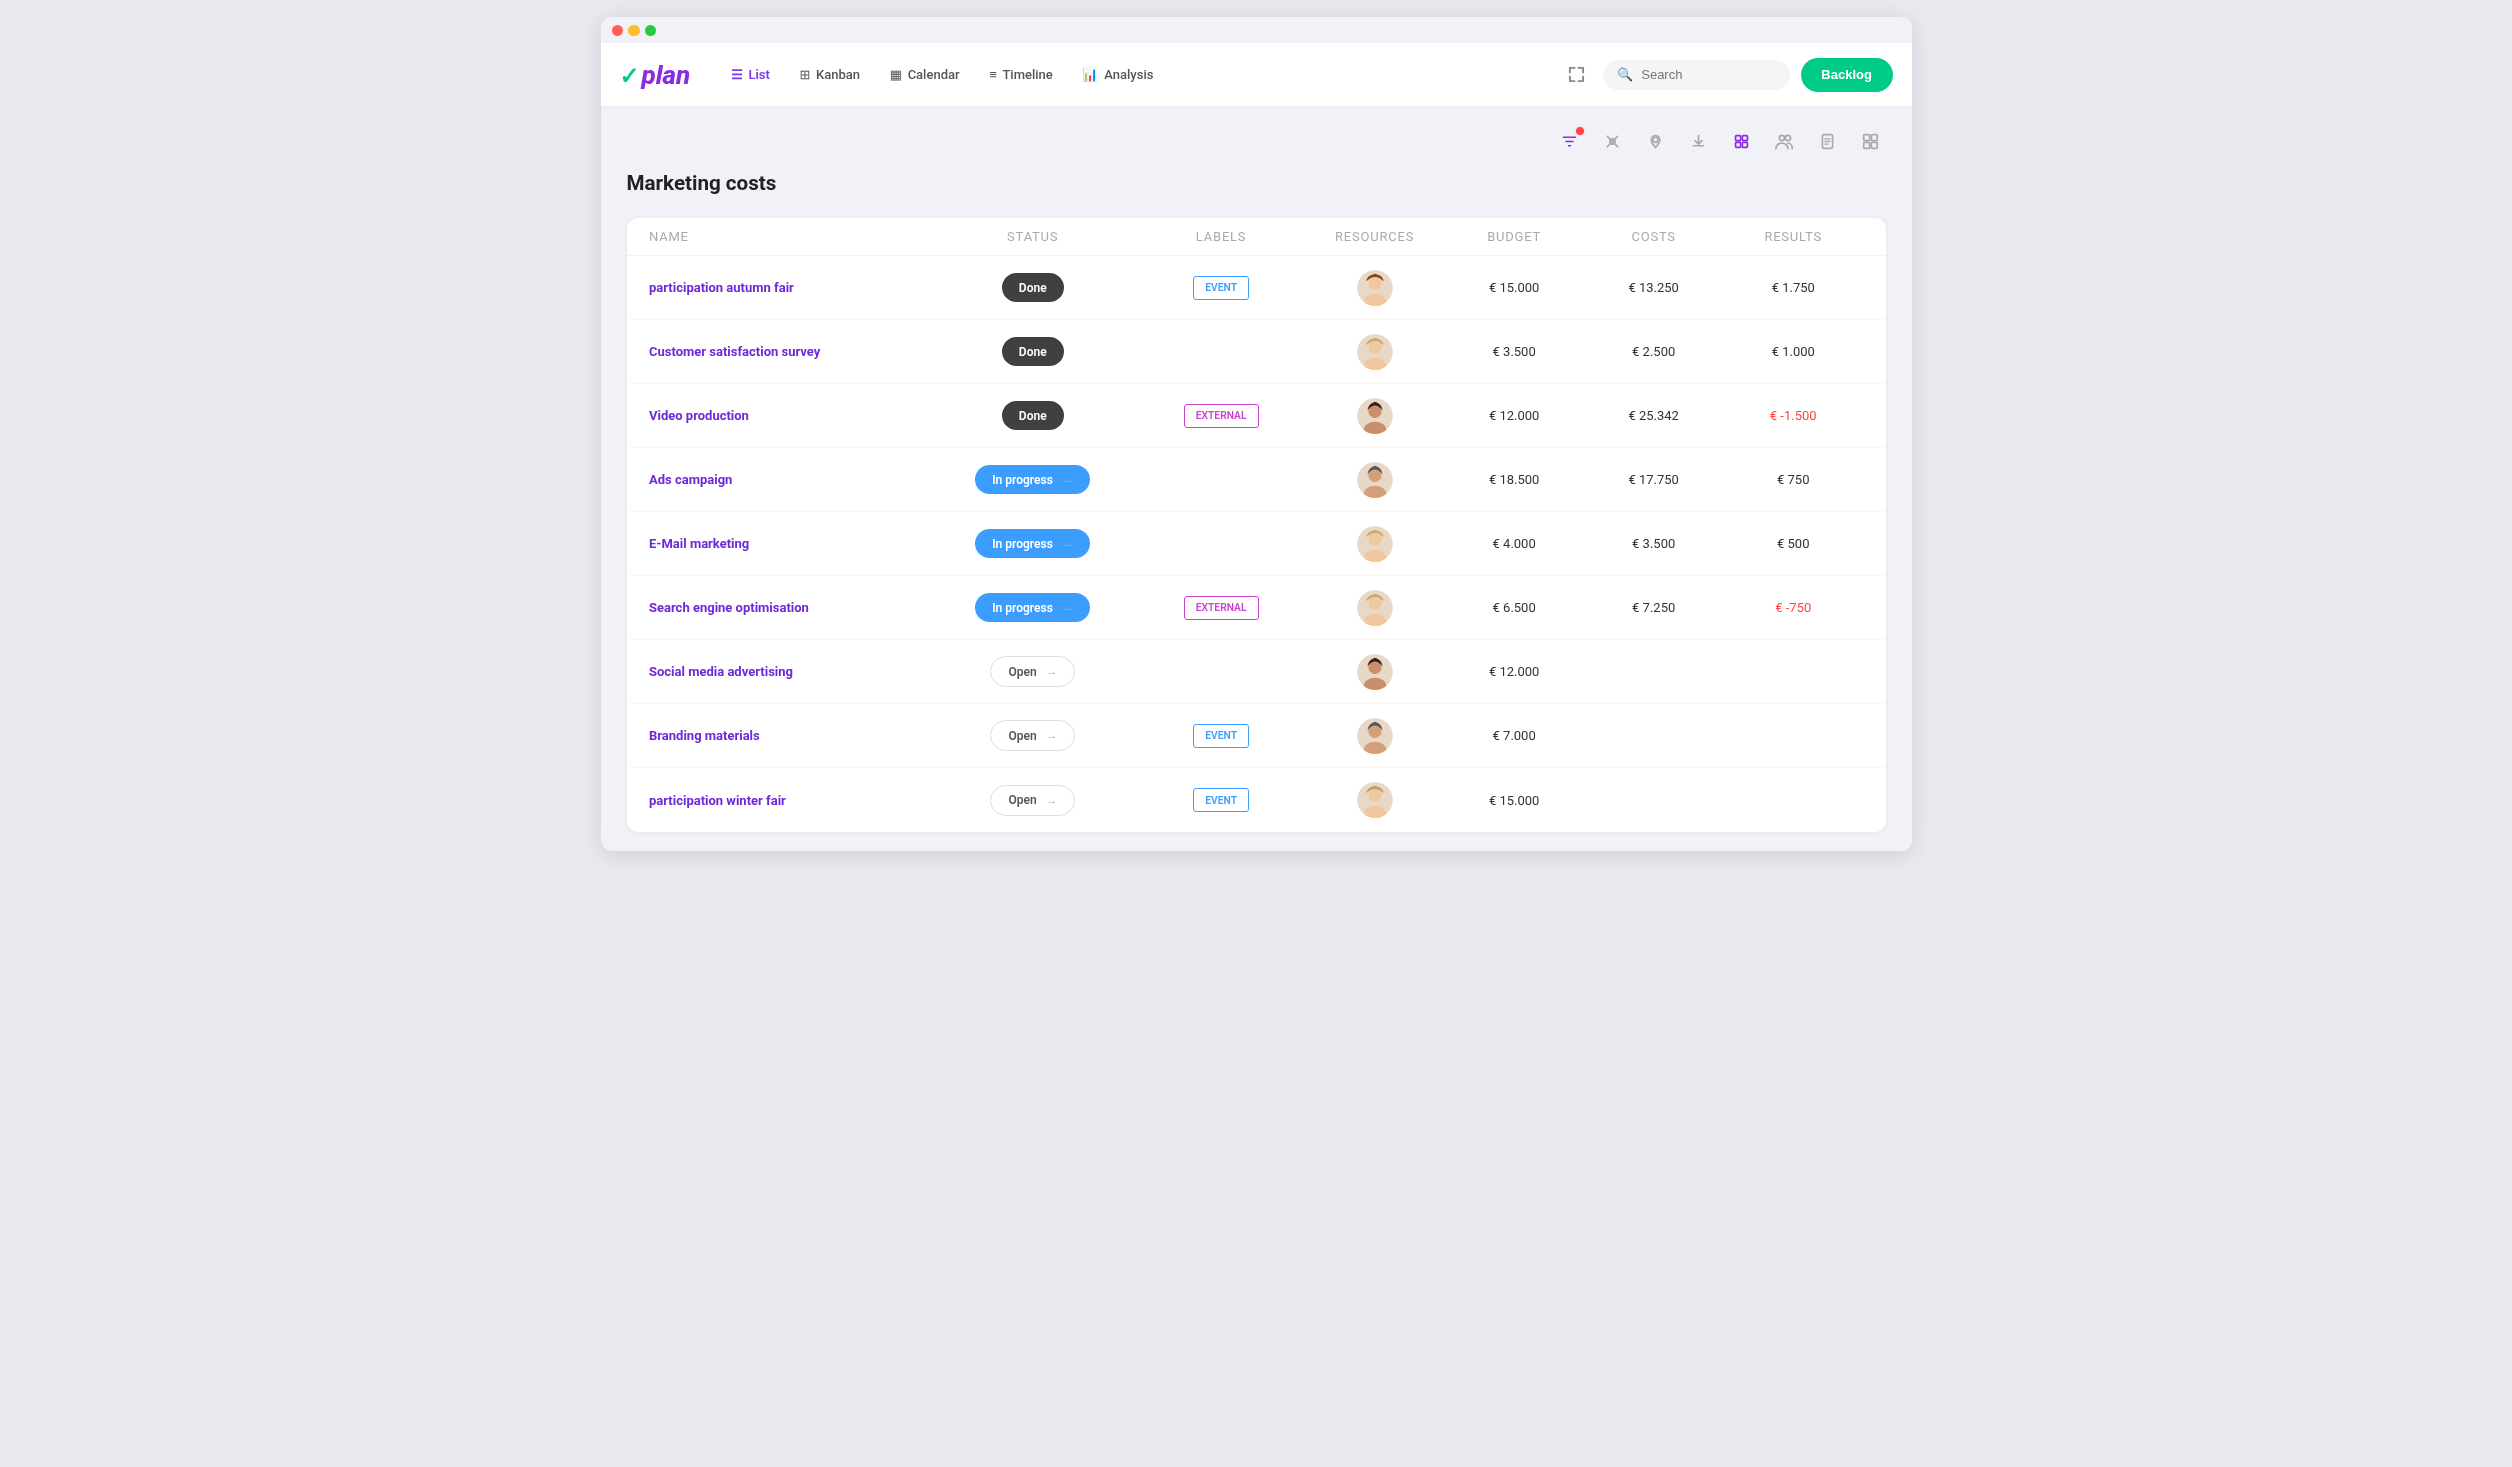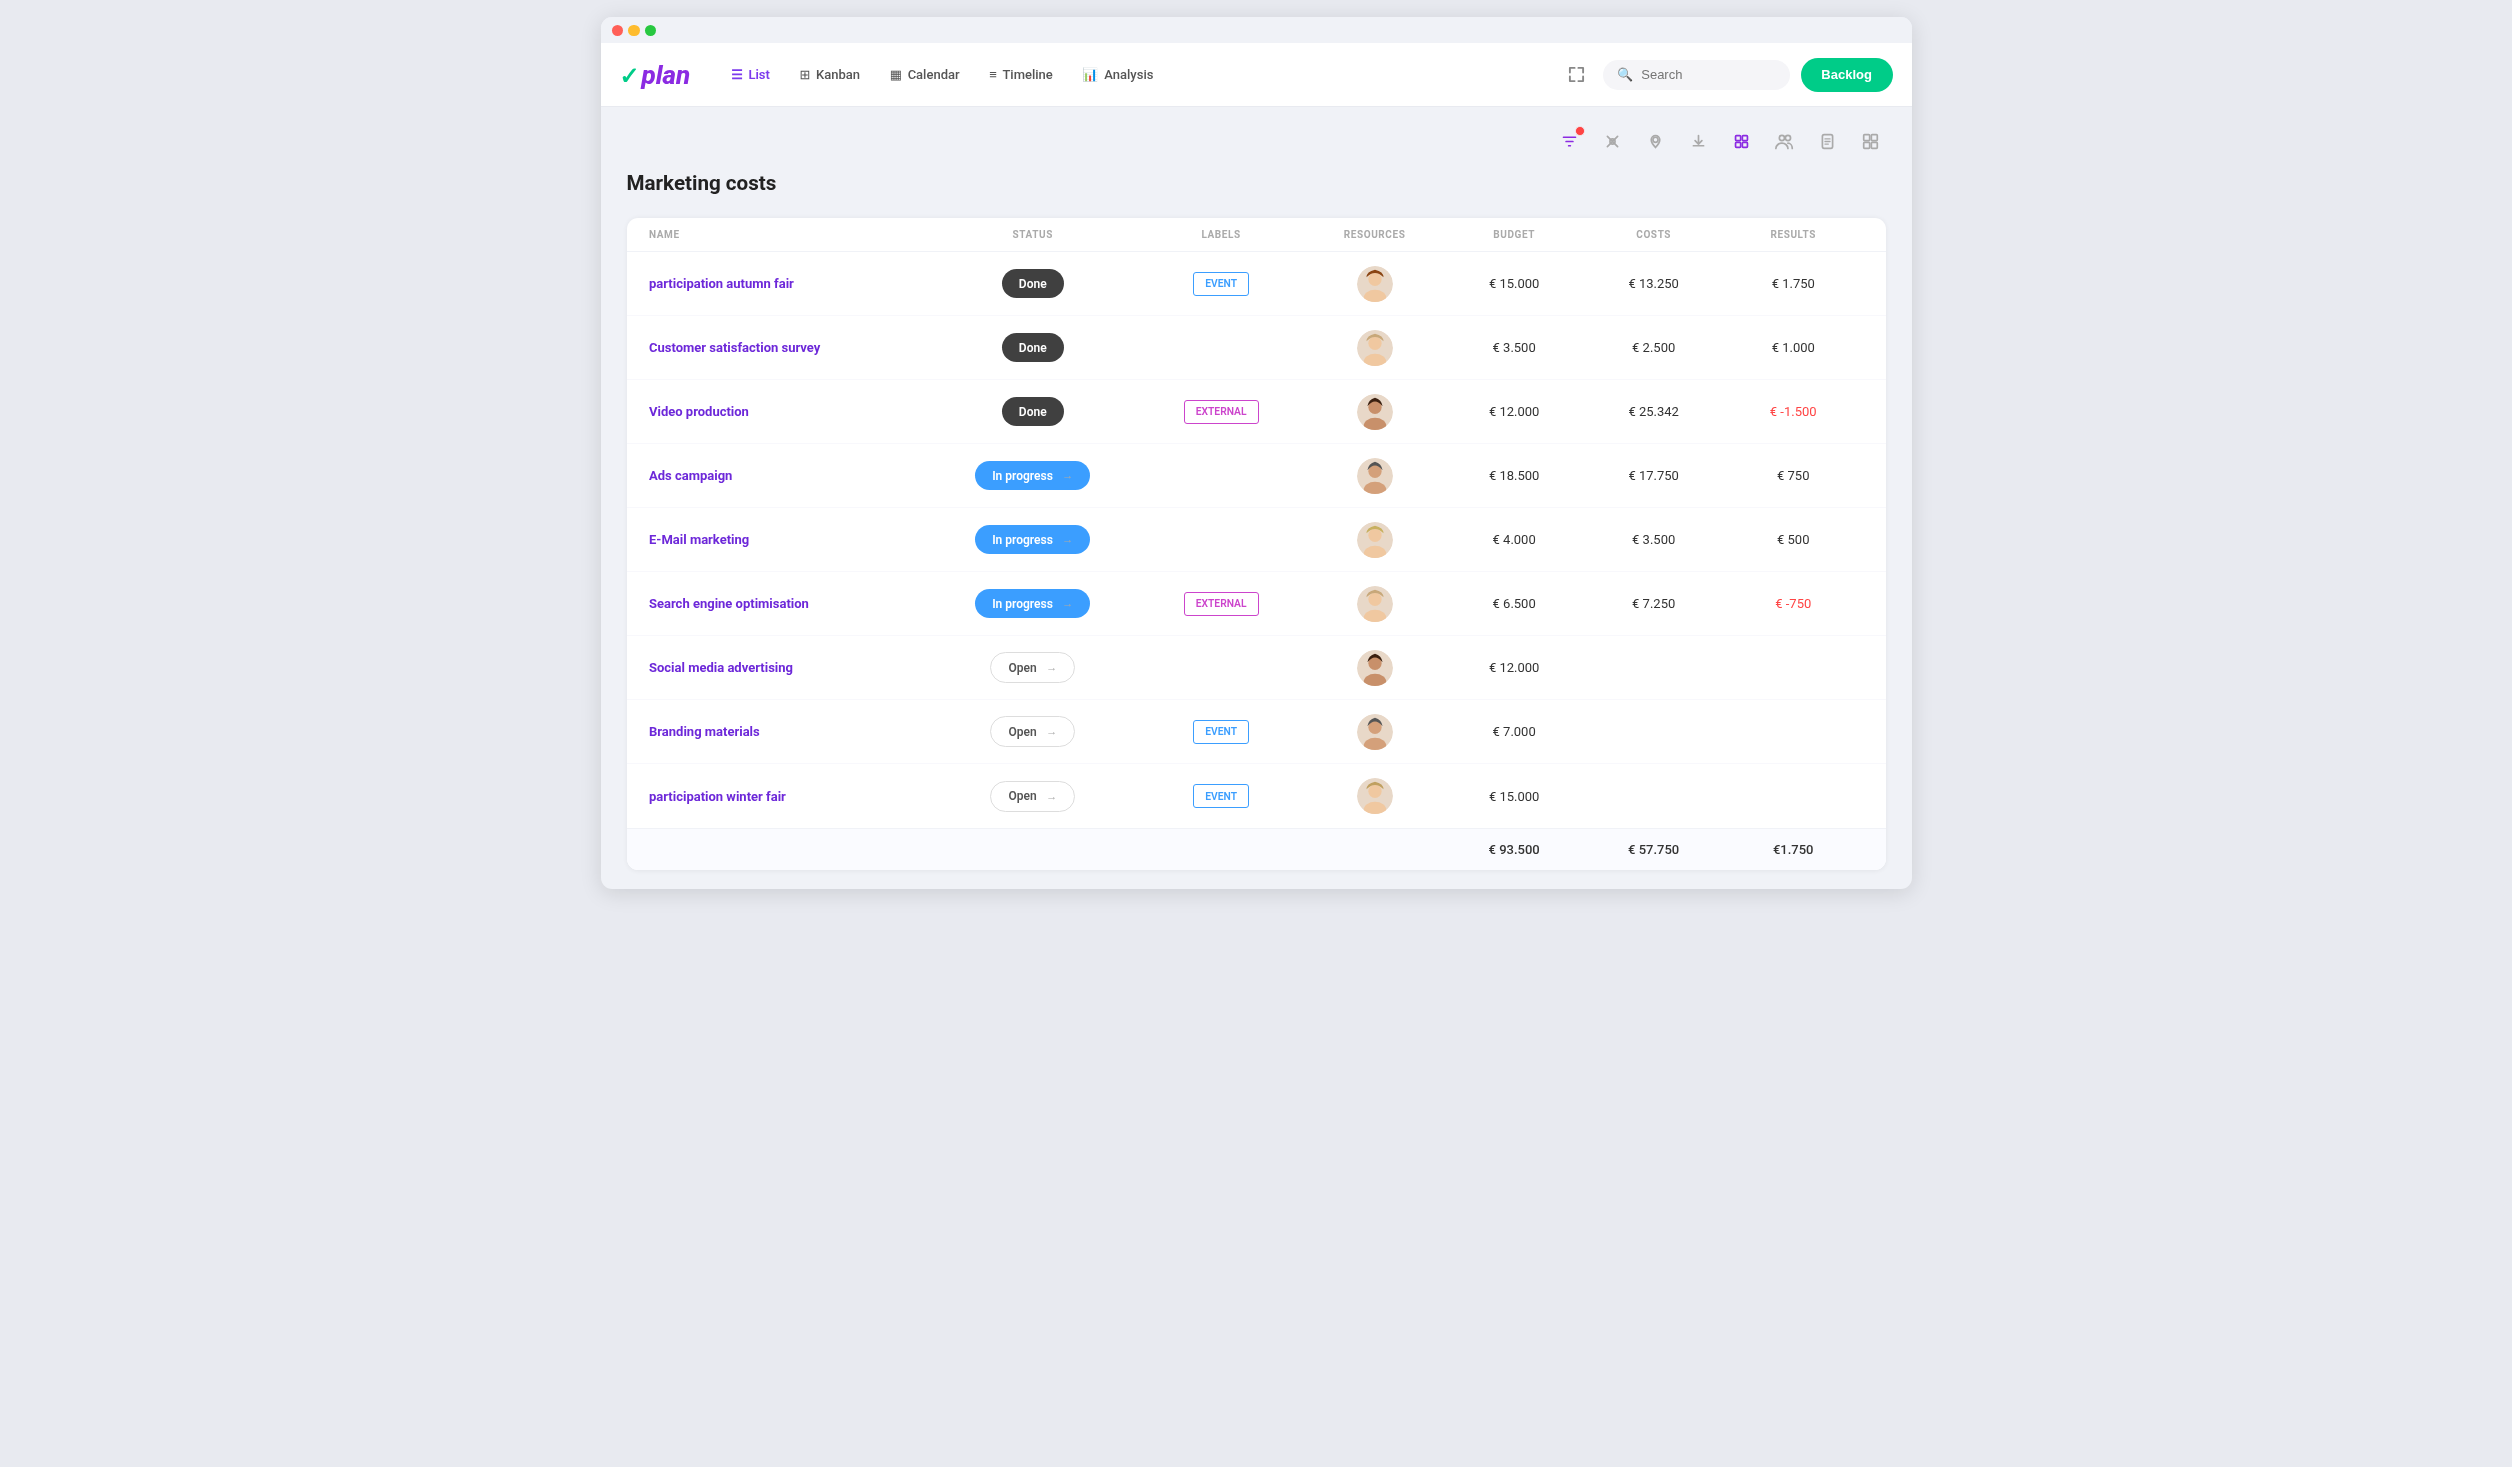--- a/index.html
+++ b/index.html
@@ -111,21 +111,21 @@
       background: #fff; border-radius: 11.2px; overflow: hidden;
       box-shadow: 0 0.9px 5.6px rgba(0,0,0,0.06);
     }
     .table-header {
       display: grid;
       grid-template-columns: 2fr 1.5fr 1.2fr 1fr 1fr 1fr 1fr;
       padding: 11.2px 22.5px;
       border-bottom: 0.9px solid #f0f2f7;
     }
     .th {
-      font-size: 10px; font-weight: 700; color: #aaa;
+      font-size: 13px; font-weight: 400; color: #aaa;
       letter-spacing: 0.06em; text-transform: uppercase;
       text-align: center;
     }
     .th:first-child { text-align: left; }
 
     .table-row {
       display: grid;
       grid-template-columns: 2fr 1.5fr 1.2fr 1fr 1fr 1fr 1fr;
       padding: 0 22.5px;
       align-items: center;
@@ -591,25 +591,16 @@
     </div>
     <div class="cell">
       <span class="amount"></span>
     </div>
     <div class="cell">
       <span class="amount"></span>
     </div>
   </div>
         </div>
 
-      <div class="footer-row">
-        <div class="footer-cell"></div>
-        <div class="footer-cell"></div>
-        <div class="footer-cell"></div>
-        <div class="footer-cell"></div>
-        <div class="footer-cell">€ 93.500</div>
-        <div class="footer-cell">€ 57.750</div>
-        <div class="footer-cell">€1.750</div>
-      </div>
     </div>
   </div>
 </div>
 
 
 </body></html>

